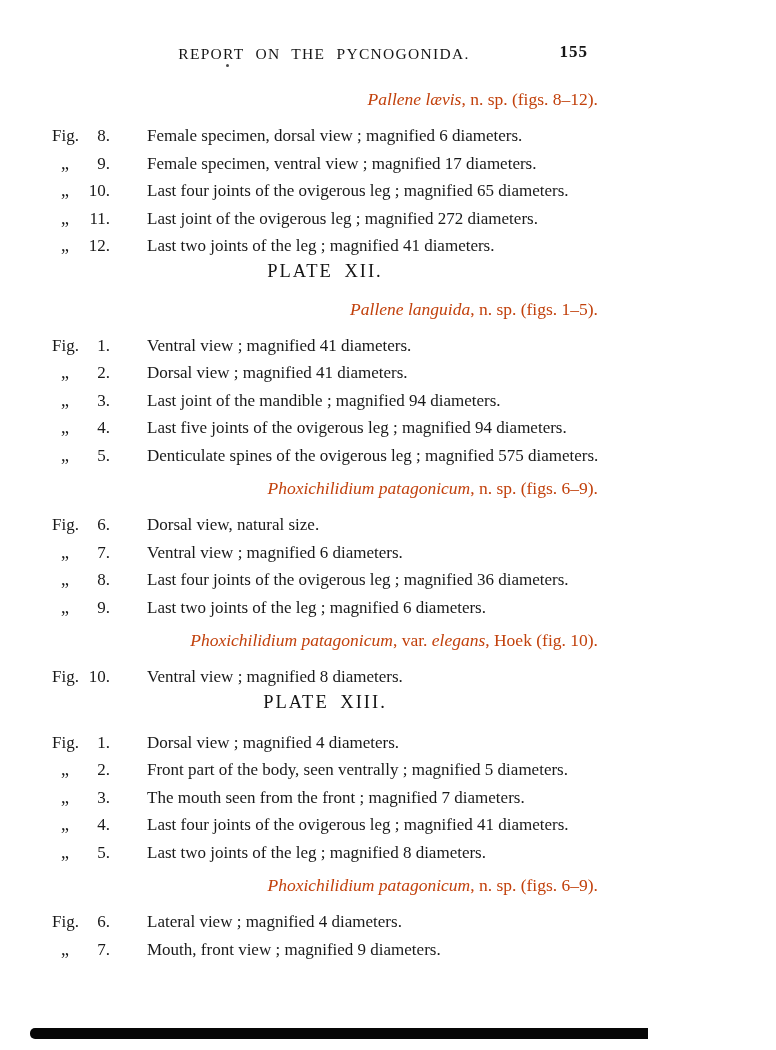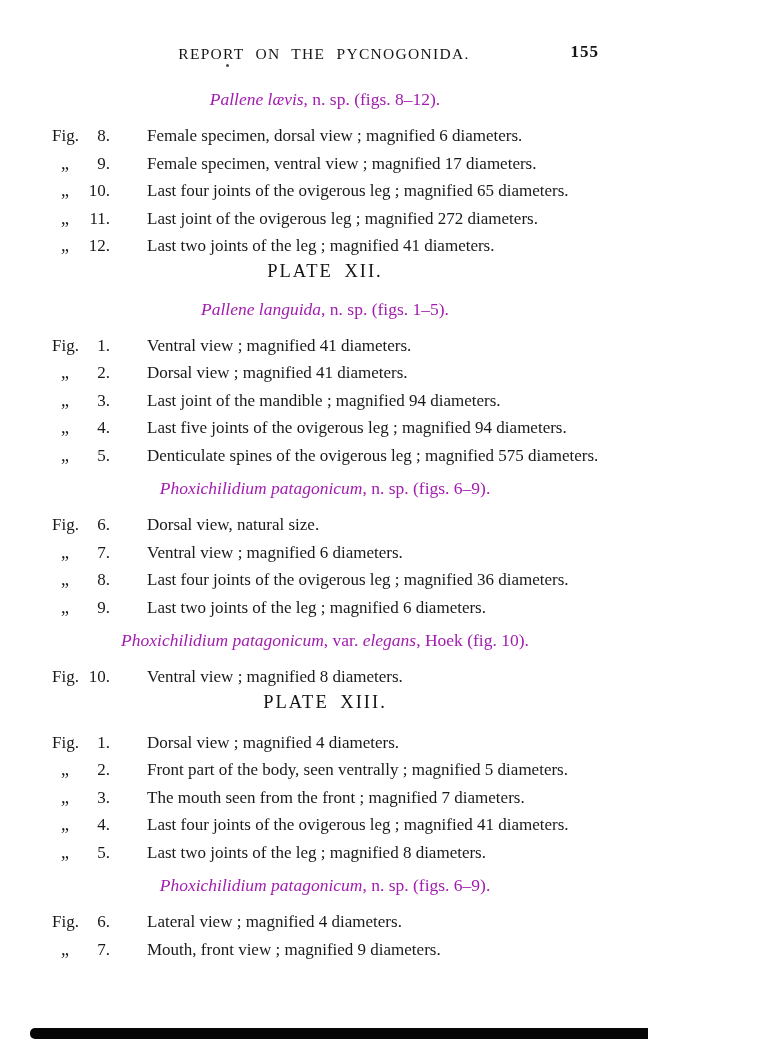--- a/index.html
+++ b/index.html
@@ -18,34 +18,34 @@
     text-align: center;
     font-size: 15.5px;
     letter-spacing: 1.3px;
     word-spacing: 6px;
     line-height: 19px;
     color: #151515;
   }
   .page-num {
     position: absolute;
     top: 42px;
-    right: 49px;
+    right: 60px;
     font-size: 17px;
     font-weight: bold;
     letter-spacing: 1px;
     word-spacing: normal;
   }
   .content { padding: 0 50px 0 52px; }
   .species-heading {
-    text-align: center;
+    text-align: right;
     font-size: 17.5px;
     font-weight: normal;
     line-height: 22px;
     margin: 8px 0 12px;
-    color: #a21caf;
+    color: #c2410c;
   }
   .content .species-heading:first-child { margin-top: 25px; }
   .species-heading i { font-style: italic; }
   .plate-title {
     text-align: center;
     font-size: 18.5px;
     font-weight: normal;
     letter-spacing: 2px;
     word-spacing: 5px;
     line-height: 21px;

